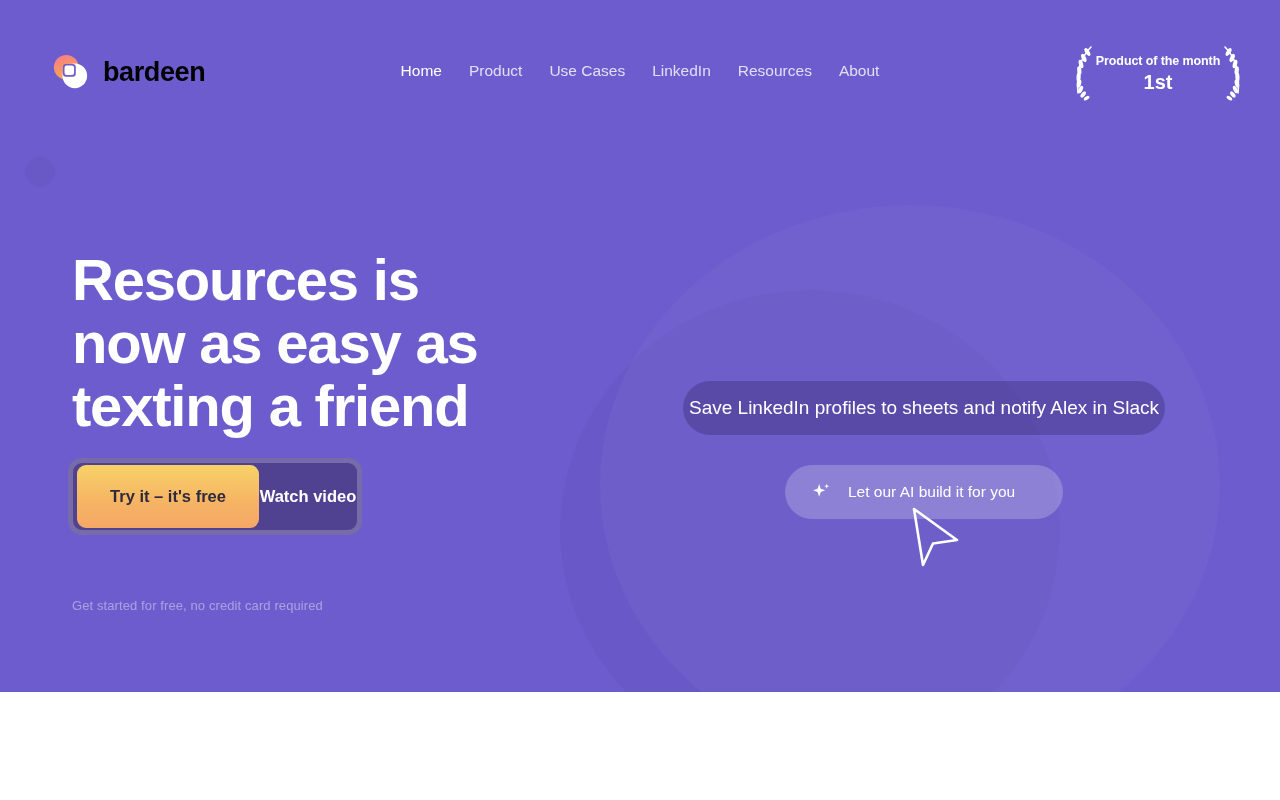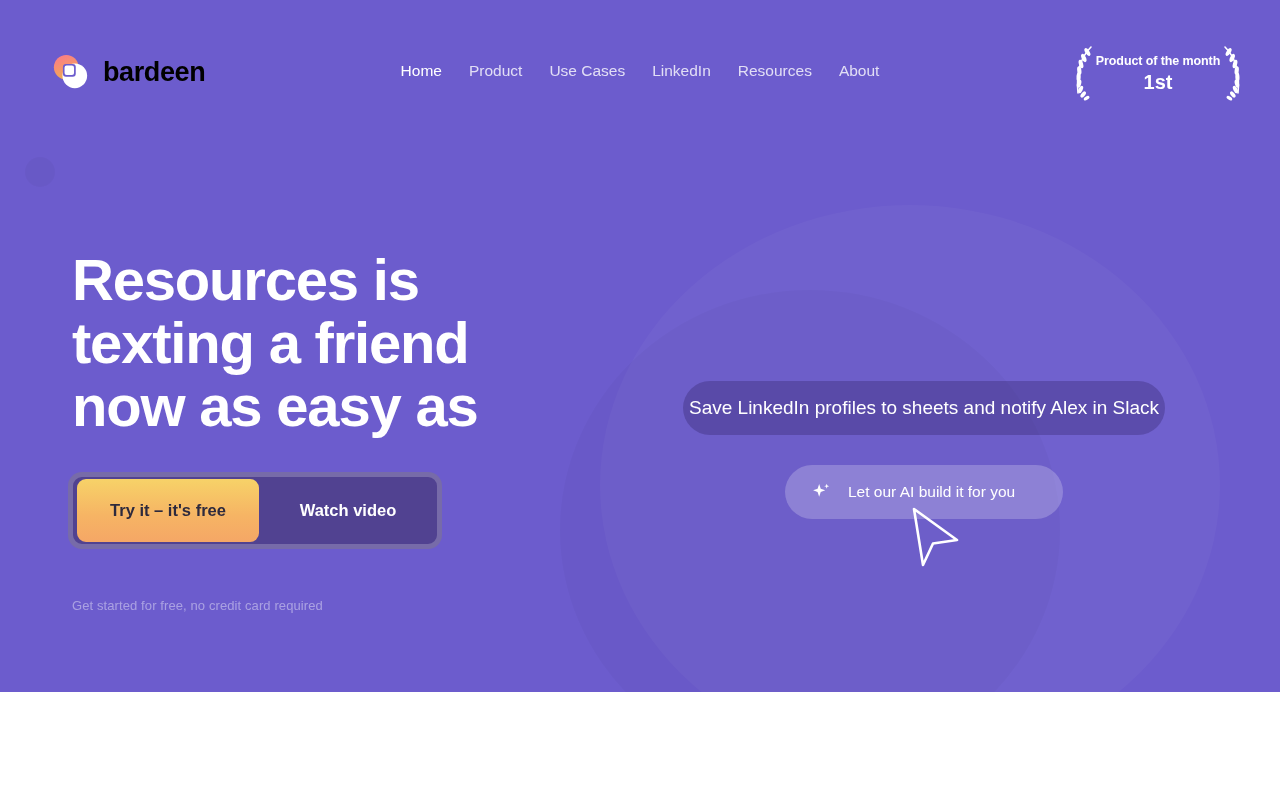--- a/index.html
+++ b/index.html
@@ -108,22 +108,22 @@
     color: #ffffff;
     font-size: 58px;
     font-weight: 700;
     line-height: 63px;
     letter-spacing: -1.2px;
     width: 520px;
   }
   .headline span { display: block; }
 
   .cta-group {
-    position: absolute; left: 68px; top: 472px;
-    width: 374px; height: 77px;
+    position: absolute; left: 68px; top: 458px;
+    width: 294px; height: 77px;
     background: #514291;
     border: 5px solid rgba(255,255,255,0.22);
     border-radius: 14px;
     display: flex; align-items: center;
     padding: 0;
   }
   .cta-primary {
     margin-left: 4px;
     width: 182px; height: 63px;
     border-radius: 9px;
@@ -272,22 +272,22 @@
               <ellipse cx="14.2" cy="51.5" rx="1.9" ry="3.6" transform="rotate(40 14.2 51.5)"></ellipse>
               <ellipse cx="17.6" cy="55.2" rx="1.7" ry="3.2" transform="rotate(56 17.6 55.2)"></ellipse>
             </g>
           </g>
         </svg>
       </div>
     </header>
 
     <h1 class="headline">
       <span>Resources is</span>
+      <span>now as easy as</span>
       <span>texting a friend</span>
-      <span>now as easy as</span>
     </h1>
 
     <div class="cta-group">
       <button class="cta-primary">Try it – it's free</button>
       <button class="cta-secondary">Watch video</button>
     </div>
     <div class="cta-note">Get started for free, no credit card required</div>
 
     <div class="prompt-pill">
       <span>Save LinkedIn profiles to sheets and notify Alex in Slack</span>

